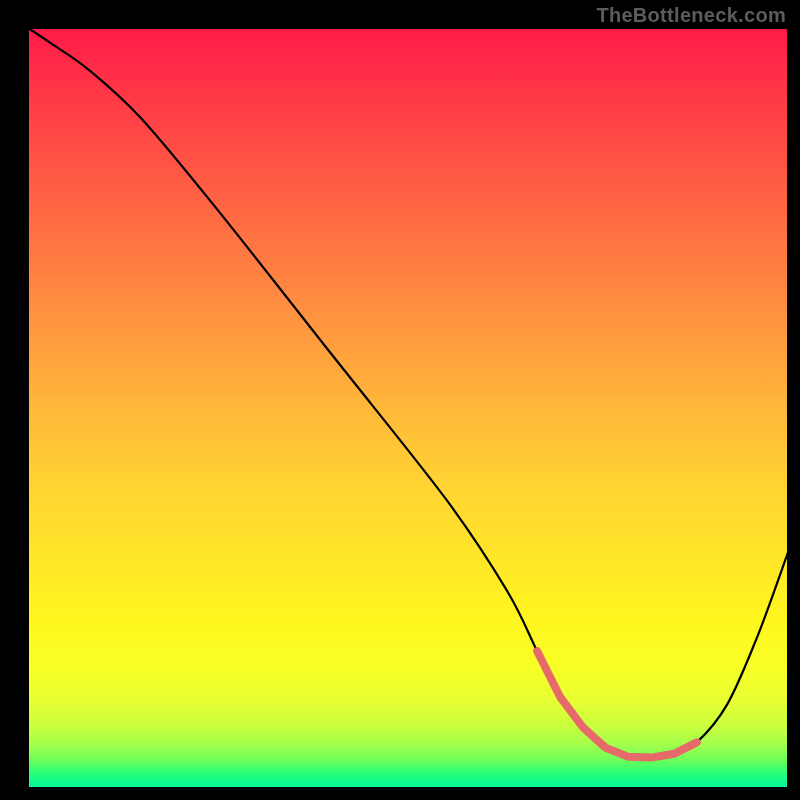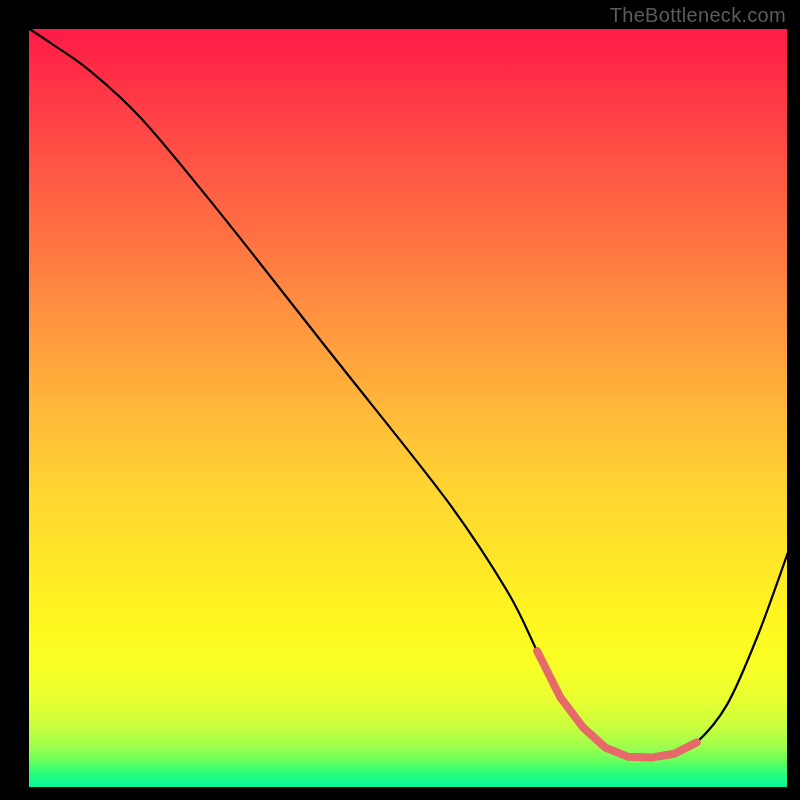--- a/index.html
+++ b/index.html
@@ -17,21 +17,21 @@
   }
   svg {
     display: block;
   }
   .watermark {
     position: absolute;
     top: 4px;
     right: 14px;
     font-family: Arial, Helvetica, sans-serif;
     font-size: 20px;
-    font-weight: normal;
+    font-weight: bold;
     color: #5c5c5c;
     letter-spacing: 0.3px;
   }
 </style>
 </head>
 <body>
 
 <div id="stage">
   <svg id="chart-svg" width="800" height="800" viewBox="0 0 800 800">
     <defs>

